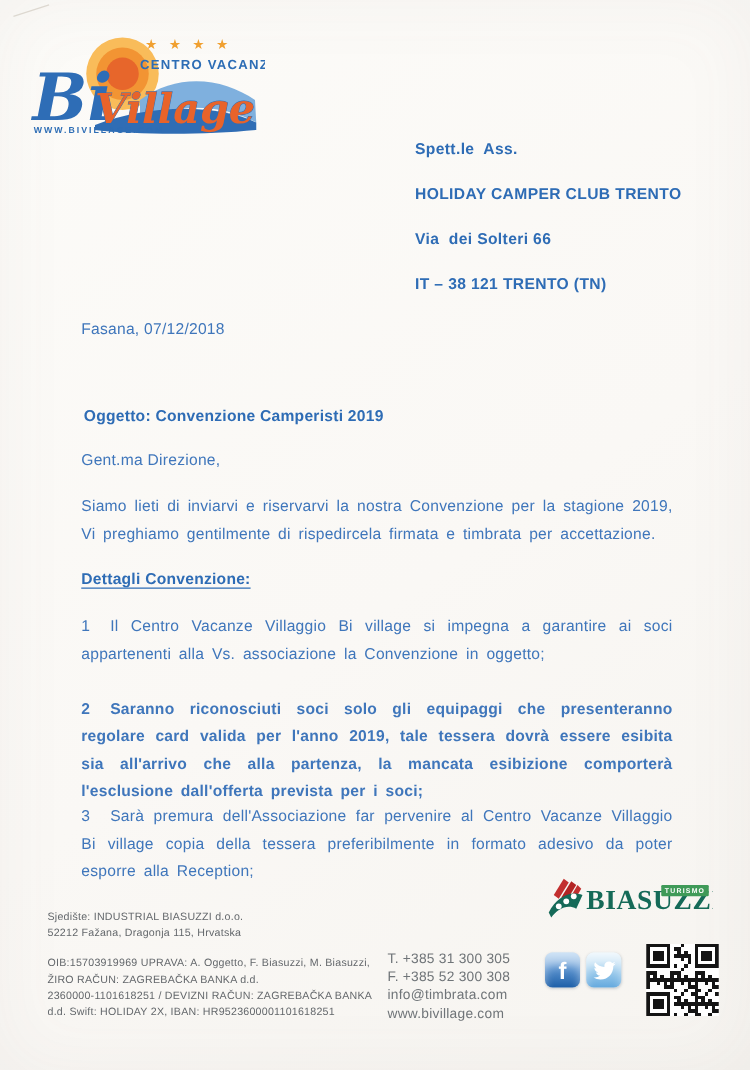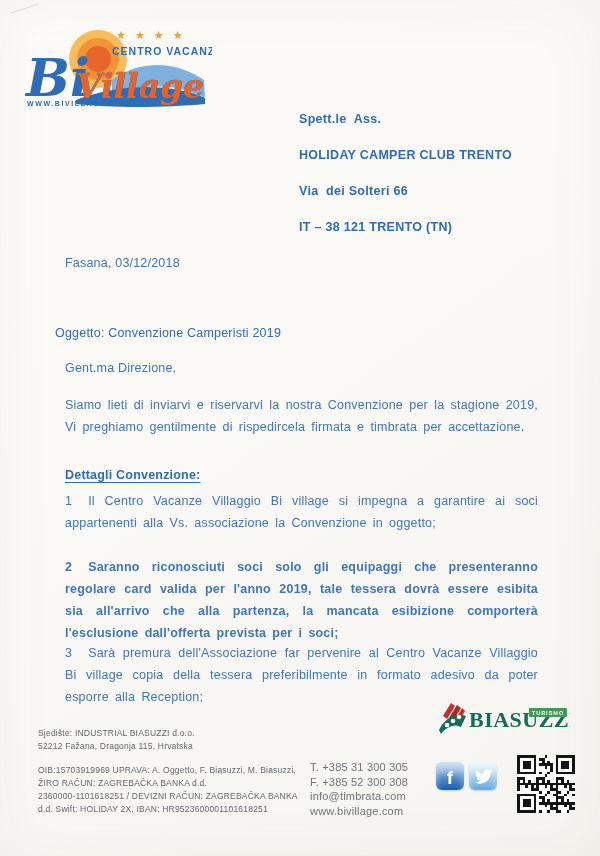--- a/index.html
+++ b/index.html
@@ -8,35 +8,35 @@
     position:relative;width:600px;height:856px;overflow:hidden;
     background:linear-gradient(145deg,#fcfbf8 0%,#faf8f5 55%,#f6f4f0 100%);
     box-shadow:inset 0 0 60px rgba(120,110,95,.06);
   }
   .artifact{position:absolute;left:10px;top:8px;width:30px;height:1px;background:#ddd8d0;transform:rotate(-18deg);}
 
   
   .bivillage-logo{position:absolute;left:24px;top:22px;}
 
   
-  .recipient{position:absolute;left:299px;top:112px;}
+  .recipient{position:absolute;left:332px;top:112px;}
   .recipient .r-line{
     white-space:pre-wrap;font-weight:bold;color:#2e6cb5;
     font-size:12.5px;letter-spacing:.3px;margin-bottom:22px;
   }
 
   .blue-text{color:#3f76bb;font-size:12.5px;letter-spacing:.2px;}
   .dateline{position:absolute;left:65px;top:256px;}
-  .subject{position:absolute;left:55px;top:326px;font-weight:normal;color:#2e6cb5;}
+  .subject{position:absolute;left:67px;top:326px;font-weight:bold;color:#2e6cb5;}
   .salutation{position:absolute;left:65px;top:361px;}
   .para{line-height:22px;text-align:justify;width:473px;word-spacing:2.5px;}
   .intro{position:absolute;left:65px;top:394px;}
   .details-heading{
     position:absolute;left:65px;top:456px;font-weight:bold;color:#2e6cb5;
-    text-decoration:underline;text-underline-offset:3px;margin-top:12px;
+    text-decoration:underline;text-underline-offset:3px;
   }
   .clause{position:absolute;left:65px;}
   .clause-1{top:490px;} .clause-2{top:556px;font-weight:bold;} .clause-3{top:642px;}
   .clause-num{padding-right:16px;}
 
   
   .footer-small{position:absolute;font-size:8.5px;color:#63676b;line-height:13px;letter-spacing:.2px;}
   .company{left:38px;top:727px;}
   .legal{left:38px;top:764px;}
   .contact{position:absolute;left:310px;top:760px;font-size:11px;color:#6f7478;line-height:14.5px;letter-spacing:.2px;}
@@ -76,21 +76,21 @@
     <text x="3" y="84" font-size="7" font-weight="bold" letter-spacing="1.6" fill="#2d6db5">WWW.BIVILLAGE.COM</text>
   </svg>
 
   <div class="recipient">
     <div class="r-line">Spett.le  Ass.</div>
     <div class="r-line">HOLIDAY CAMPER CLUB TRENTO</div>
     <div class="r-line">Via  dei Solteri 66</div>
     <div class="r-line">IT – 38 121 TRENTO (TN)</div>
   </div>
 
-  <div class="dateline blue-text">Fasana, 03/12/2018</div>
+  <div class="dateline blue-text">Fasana, 07/12/2018</div>
   <div class="subject blue-text">Oggetto: Convenzione Camperisti 2019</div>
   <div class="salutation blue-text">Gent.ma Direzione,</div>
   <div class="intro para blue-text">Siamo lieti di inviarvi e riservarvi la nostra Convenzione per la stagione 2019, Vi preghiamo gentilmente di rispedircela firmata e timbrata per accettazione.</div>
   <div class="details-heading blue-text">Dettagli Convenzione:</div>
 
   <div class="clause clause-1 para blue-text"><span class="clause-num">1</span><span>Il Centro Vacanze Villaggio Bi village si impegna a garantire ai soci appartenenti alla Vs. associazione la Convenzione in oggetto;</span></div>
 
   <div class="clause clause-2 para blue-text"><span class="clause-num">2</span><span>Saranno riconosciuti soci solo gli equipaggi che presenteranno regolare card valida per l'anno 2019, tale tessera dovrà essere esibita sia all'arrivo che alla partenza, la mancata esibizione comporterà l'esclusione dall'offerta prevista per i soci;</span></div>
 
   <div class="clause clause-3 para blue-text"><span class="clause-num">3</span><span>Sarà premura dell'Associazione far pervenire al Centro Vacanze Villaggio Bi village copia della tessera preferibilmente in formato adesivo da poter esporre alla Reception;</span></div>

